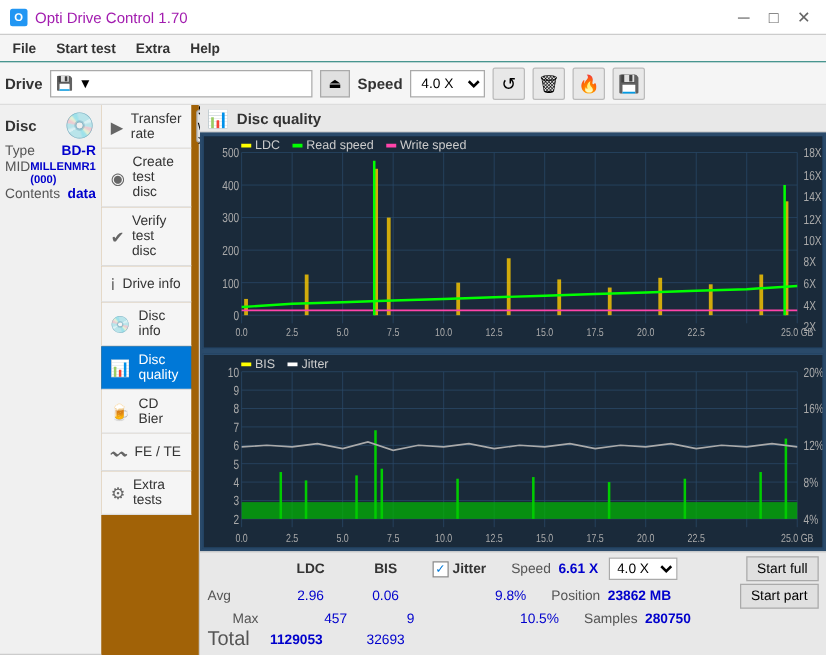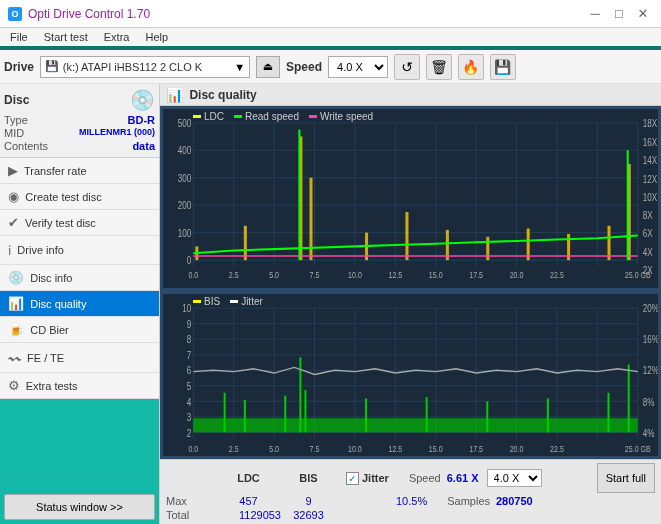--- a/index.html
+++ b/index.html
@@ -17,26 +17,27 @@
     }
     .titlebar-left { display: flex; align-items: center; gap: 6px; }
     .titlebar-icon { width: 14px; height: 14px; background: #2196F3; border-radius: 2px; display: flex; align-items: center; justify-content: center; color: #fff; font-size: 9px; font-weight: bold; }
     .titlebar-title { font-size: 12px; color: #a21caf; }
     .titlebar-controls { display: flex; gap: 4px; }
     .titlebar-btn { width: 20px; height: 20px; border: none; background: transparent; cursor: pointer; font-size: 13px; color: #666; display: flex; align-items: center; justify-content: center; }
 
     
     .menubar {
       background: #f5f5f5;
-      border-bottom: 4px solid #0f766e;
+      border-bottom: 1px solid #0f766e;
       display: flex;
       padding: 2px 4px;
       height: 22px;
       align-items: center;
       gap: 4px;
+      font-weight: bold;
     }
     .menu-item {
       padding: 1px 6px;
       cursor: pointer;
       border-radius: 2px;
       font-size: 11px;
       color: #333;
     }
 
     
@@ -90,24 +91,24 @@
 
     
     .main-layout {
       display: flex;
       height: calc(524px - 28px - 22px - 34px);
     }
 
     
     .sidebar {
       width: 160px;
-      background: #14b8a6;
+      background: #a16207;
       border-right: 1px solid #ccc;
       display: flex;
-      flex-direction: column;
+      flex-direction: row;
       flex-shrink: 0;
       justify-content: space-between;
     }
 
     
     .disc-info-panel {
       background: #f0f0f0;
       padding: 4px;
       border-bottom: 1px solid #ccc;
     }
@@ -216,21 +217,21 @@
       flex-direction: column;
       gap: 2px;
     }
     .action-btn {
       background: #e0e0e0;
       border: 1px solid #aaa;
       padding: 2px 8px;
       font-size: 11px;
       cursor: pointer;
       white-space: nowrap;
-      height: 30px;
+      height: 20px;
     }
     .speed-select-inline {
       background: #fff;
       border: 1px solid #aaa;
       height: 18px;
       font-size: 11px;
       padding: 0 2px;
       min-width: 55px;
     }
 
@@ -265,21 +266,20 @@
   <span class="menu-item">File</span>
   <span class="menu-item">Start test</span>
   <span class="menu-item">Extra</span>
   <span class="menu-item">Help</span>
 </div>
 
 <div class="toolbar">
   <span class="toolbar-label">Drive</span>
   <div class="toolbar-drive-select">
     <span>💾</span>
-    <span class="toolbar-drive-text">(k:) ATAPI iHBS112  2 CLO K</span>
     <span>▼</span>
   </div>
   <div class="toolbar-eject-btn">⏏</div>
   <span class="speed-label">Speed</span>
   <select class="speed-select">
     <option>1.0 X</option>
     <option>2.0 X</option>
     <option selected="">4.0 X</option>
     <option>8.0 X</option>
   </select>
@@ -558,29 +558,41 @@
           <option selected="">4.0 X</option>
           <option>2.0 X</option>
           <option>8.0 X</option>
         </select>
         <div style="margin-left:auto; display:flex; flex-direction:column; gap:2px;">
           <button class="action-btn">Start full</button>
         </div>
       </div>
 
       <div style="display:flex; align-items:center;">
+        <div style="width:50px; font-size:11px; color:#555;">Avg</div>
+        <div style="width:65px; text-align:center; font-size:11px; color:#0000cc;">2.96</div>
+        <div style="width:55px; text-align:center; font-size:11px; color:#0000cc;">0.06</div>
+        <div style="width:60px;"></div>
+        <div style="font-size:11px; color:#0000cc;">9.8%</div>
+        <div style="margin-left:20px; font-size:11px; color:#555;">Position</div>
+        <div style="margin-left:6px; font-size:11px; color:#0000cc; font-weight:bold;">23862 MB</div>
+        <div style="margin-left:auto;">
+          <button class="action-btn">Start part</button>
+        </div>
+      </div>
+      <div style="display:flex; align-items:center;margin-left:20px;">
         <div style="width:50px; font-size:11px; color:#555;">Max</div>
         <div style="width:65px; text-align:center; font-size:11px; color:#0000cc;">457</div>
         <div style="width:55px; text-align:center; font-size:11px; color:#0000cc;">9</div>
         <div style="width:60px;"></div>
         <div style="font-size:11px; color:#0000cc;">10.5%</div>
         <div style="margin-left:20px; font-size:11px; color:#555;">Samples</div>
         <div style="margin-left:6px; font-size:11px; color:#0000cc; font-weight:bold;">280750</div>
       </div>
       <div style="display:flex; align-items:center;">
-        <div style="width:50px; font-size:11px; color:#555;">Total</div>
-        <div style="width:65px; text-align:right; font-size:11px; color:#0000cc;">1129053</div>
+        <div style="width:50px; font-size:16px; color:#555;">Total</div>
+        <div style="width:65px; text-align:left; font-size:11px; color:#0000cc;font-weight:bold;">1129053</div>
         <div style="width:55px; text-align:center; font-size:11px; color:#0000cc;">32693</div>
       </div>
     </div>
 
   </div>
 </div>
 
 </body></html>

